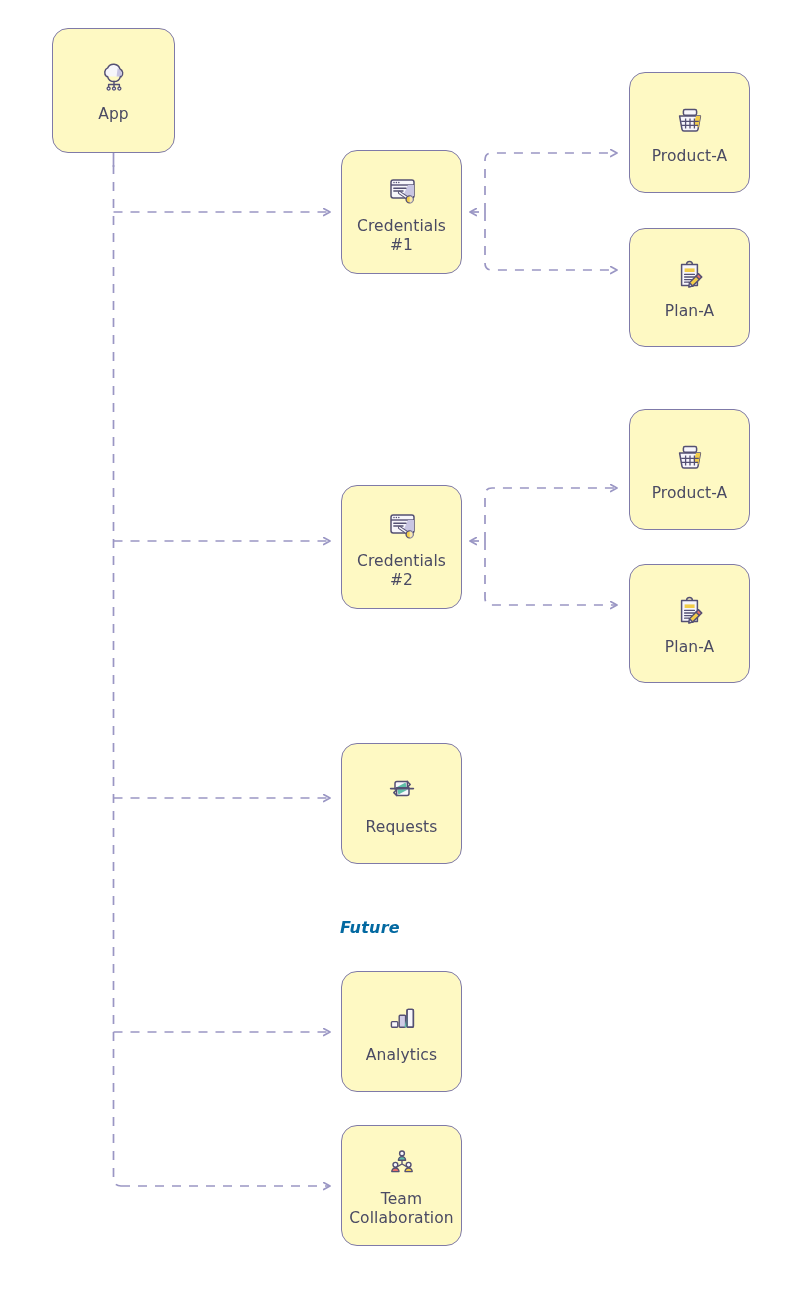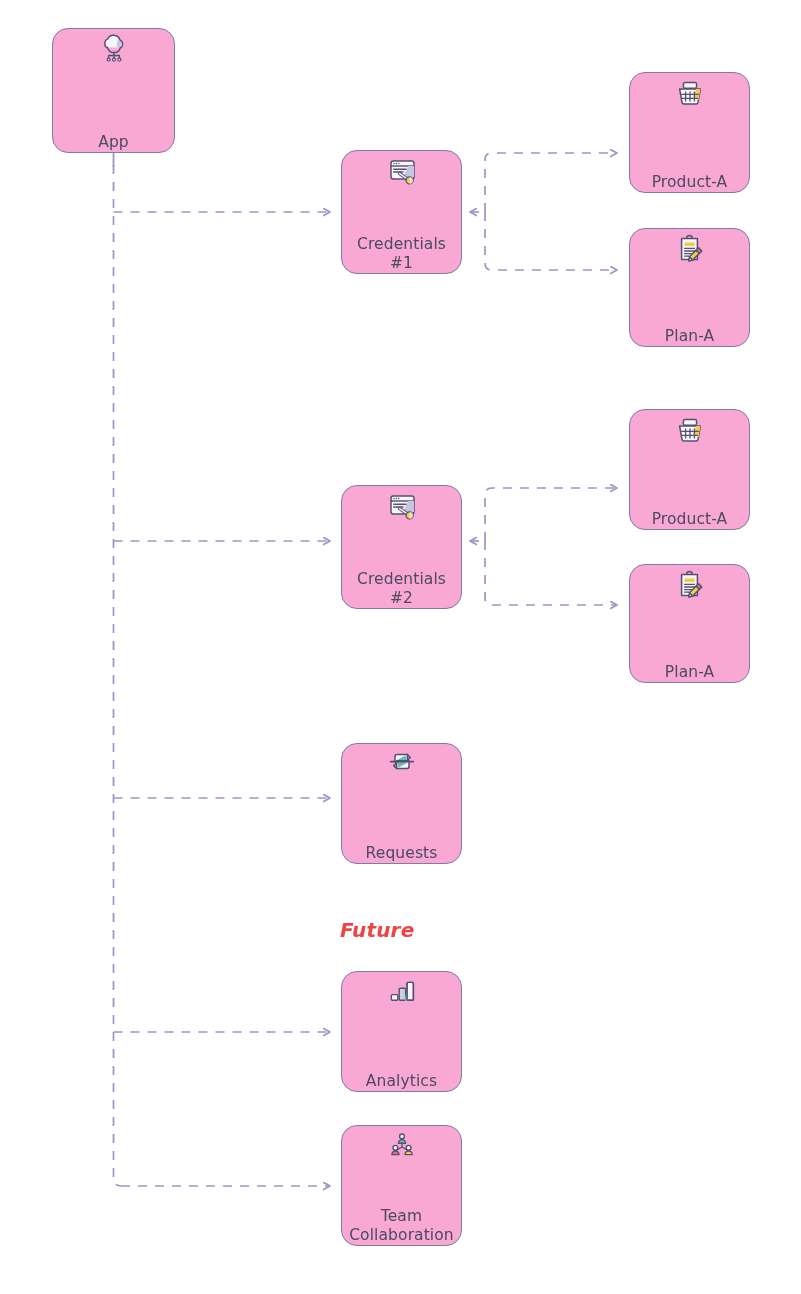--- a/index.html
+++ b/index.html
@@ -21,48 +21,48 @@
     position: absolute;
     left: 0;
     top: 0;
     width: 801px;
     height: 1294px;
     pointer-events: none;
   }
   .node {
     position: absolute;
     box-sizing: border-box;
-    background: #f9a8d4;
+    background: #fef9c3;
     border: 1.6px solid #7f7aa8;
     border-radius: 16px;
     display: flex;
     flex-direction: column;
     align-items: center;
-    justify-content: space-between;
+    justify-content: center;
     color: #4a4a63;
   }
   .node .icon-wrap {
     display: block;
     line-height: 0;
   }
   .node .node-label {
     margin-top: 7px;
     font-size: 15.5px;
     line-height: 1.22;
     text-align: center;
     color: #4a4a63;
     white-space: pre-line;
     letter-spacing: 0.1px;
   }
   .section-label {
     position: absolute;
-    font-size: 20px;
+    font-size: 16px;
     font-weight: bold;
     font-style: italic;
-    color: #ef4444;
+    color: #0369a1;
     letter-spacing: 0.2px;
   }
 </style>
 </head>
 <body>
 
 <div id="canvas">
 
   <svg class="edge-layer" viewBox="0 0 801 1294" width="801" height="1294">
     <defs>

